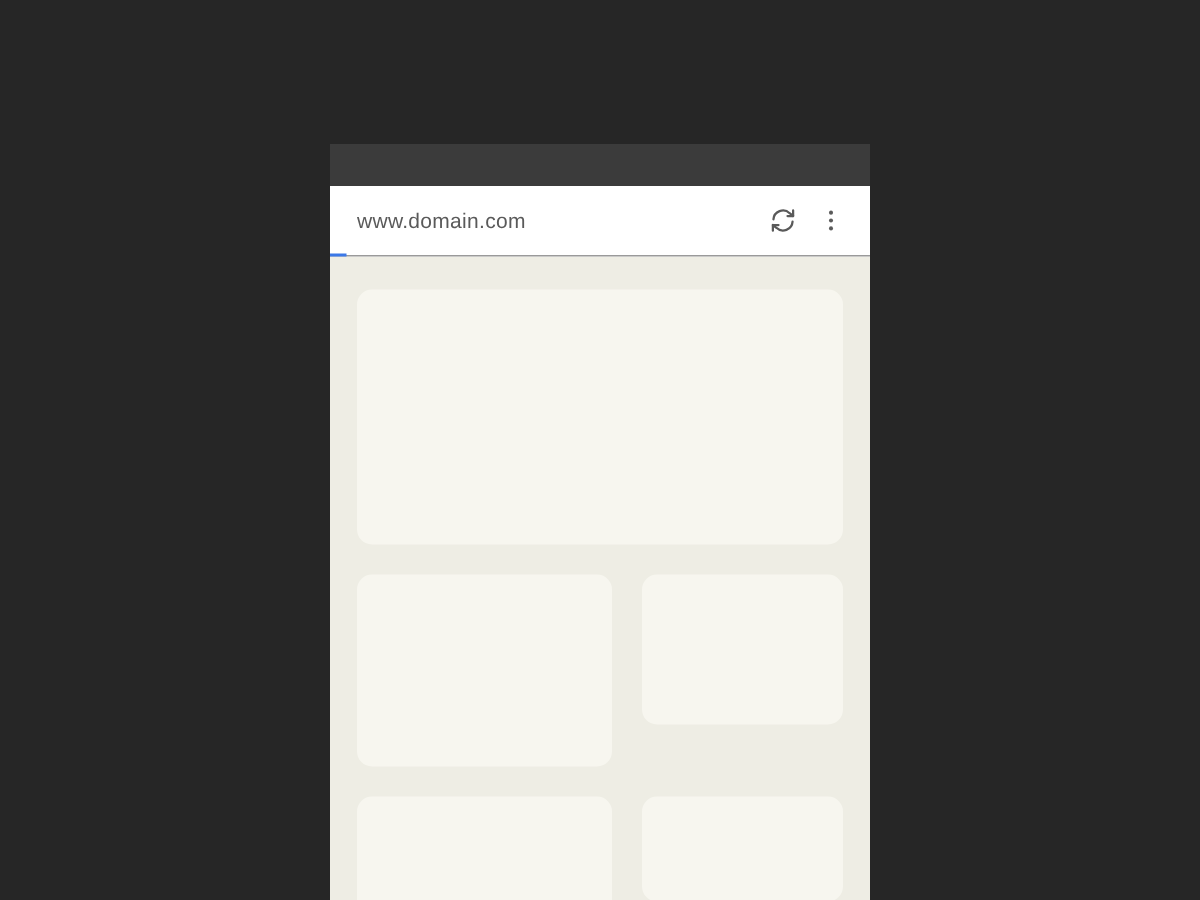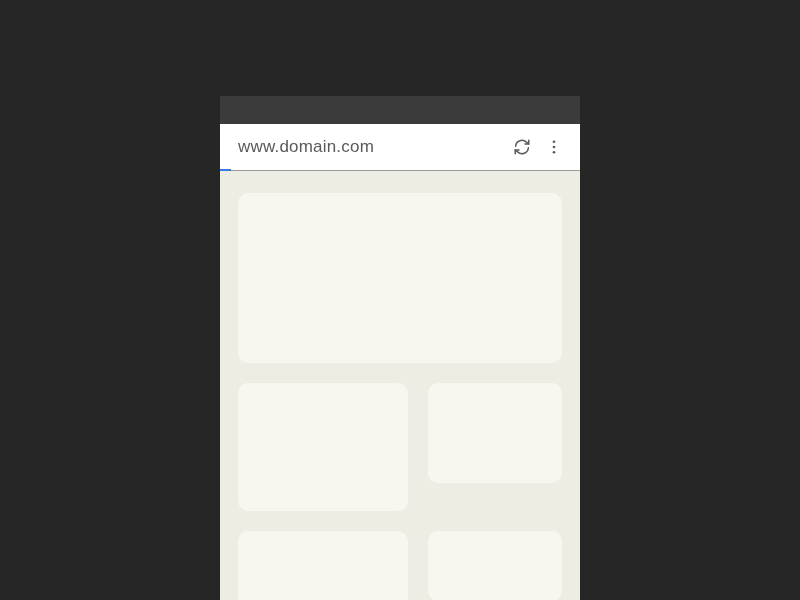--- a/index.html
+++ b/index.html
@@ -27,21 +27,21 @@
     height: 56px;
     background: #ffffff;
     display: flex;
     align-items: center;
     padding: 0 14px 0 18px;
     border-bottom: 1px solid #9a9a9a;
     position: relative;
   }
   .url {
     flex: 1 1 auto;
-    font-size: 17px;
+    font-size: 14px;
     color: #5a5a5a;
     font-weight: 300;
     letter-spacing: 0.2px;
   }
   .ab-icon {
     width: 24px;
     height: 24px;
     display: flex;
     align-items: center;
     justify-content: center;

